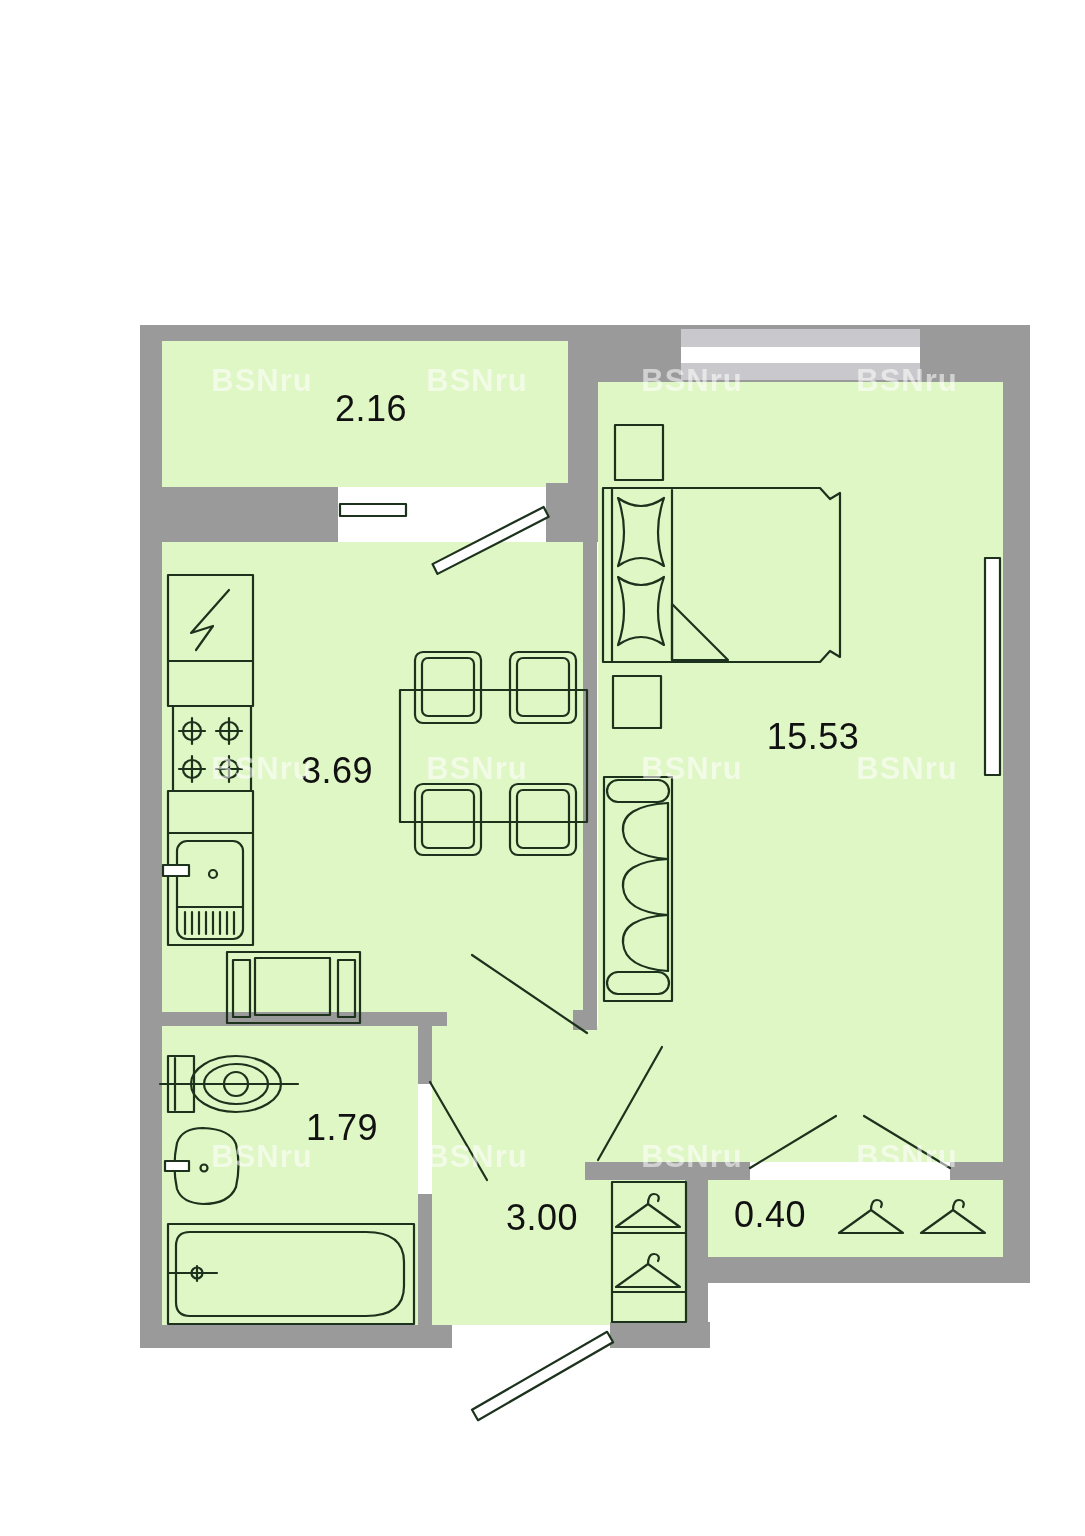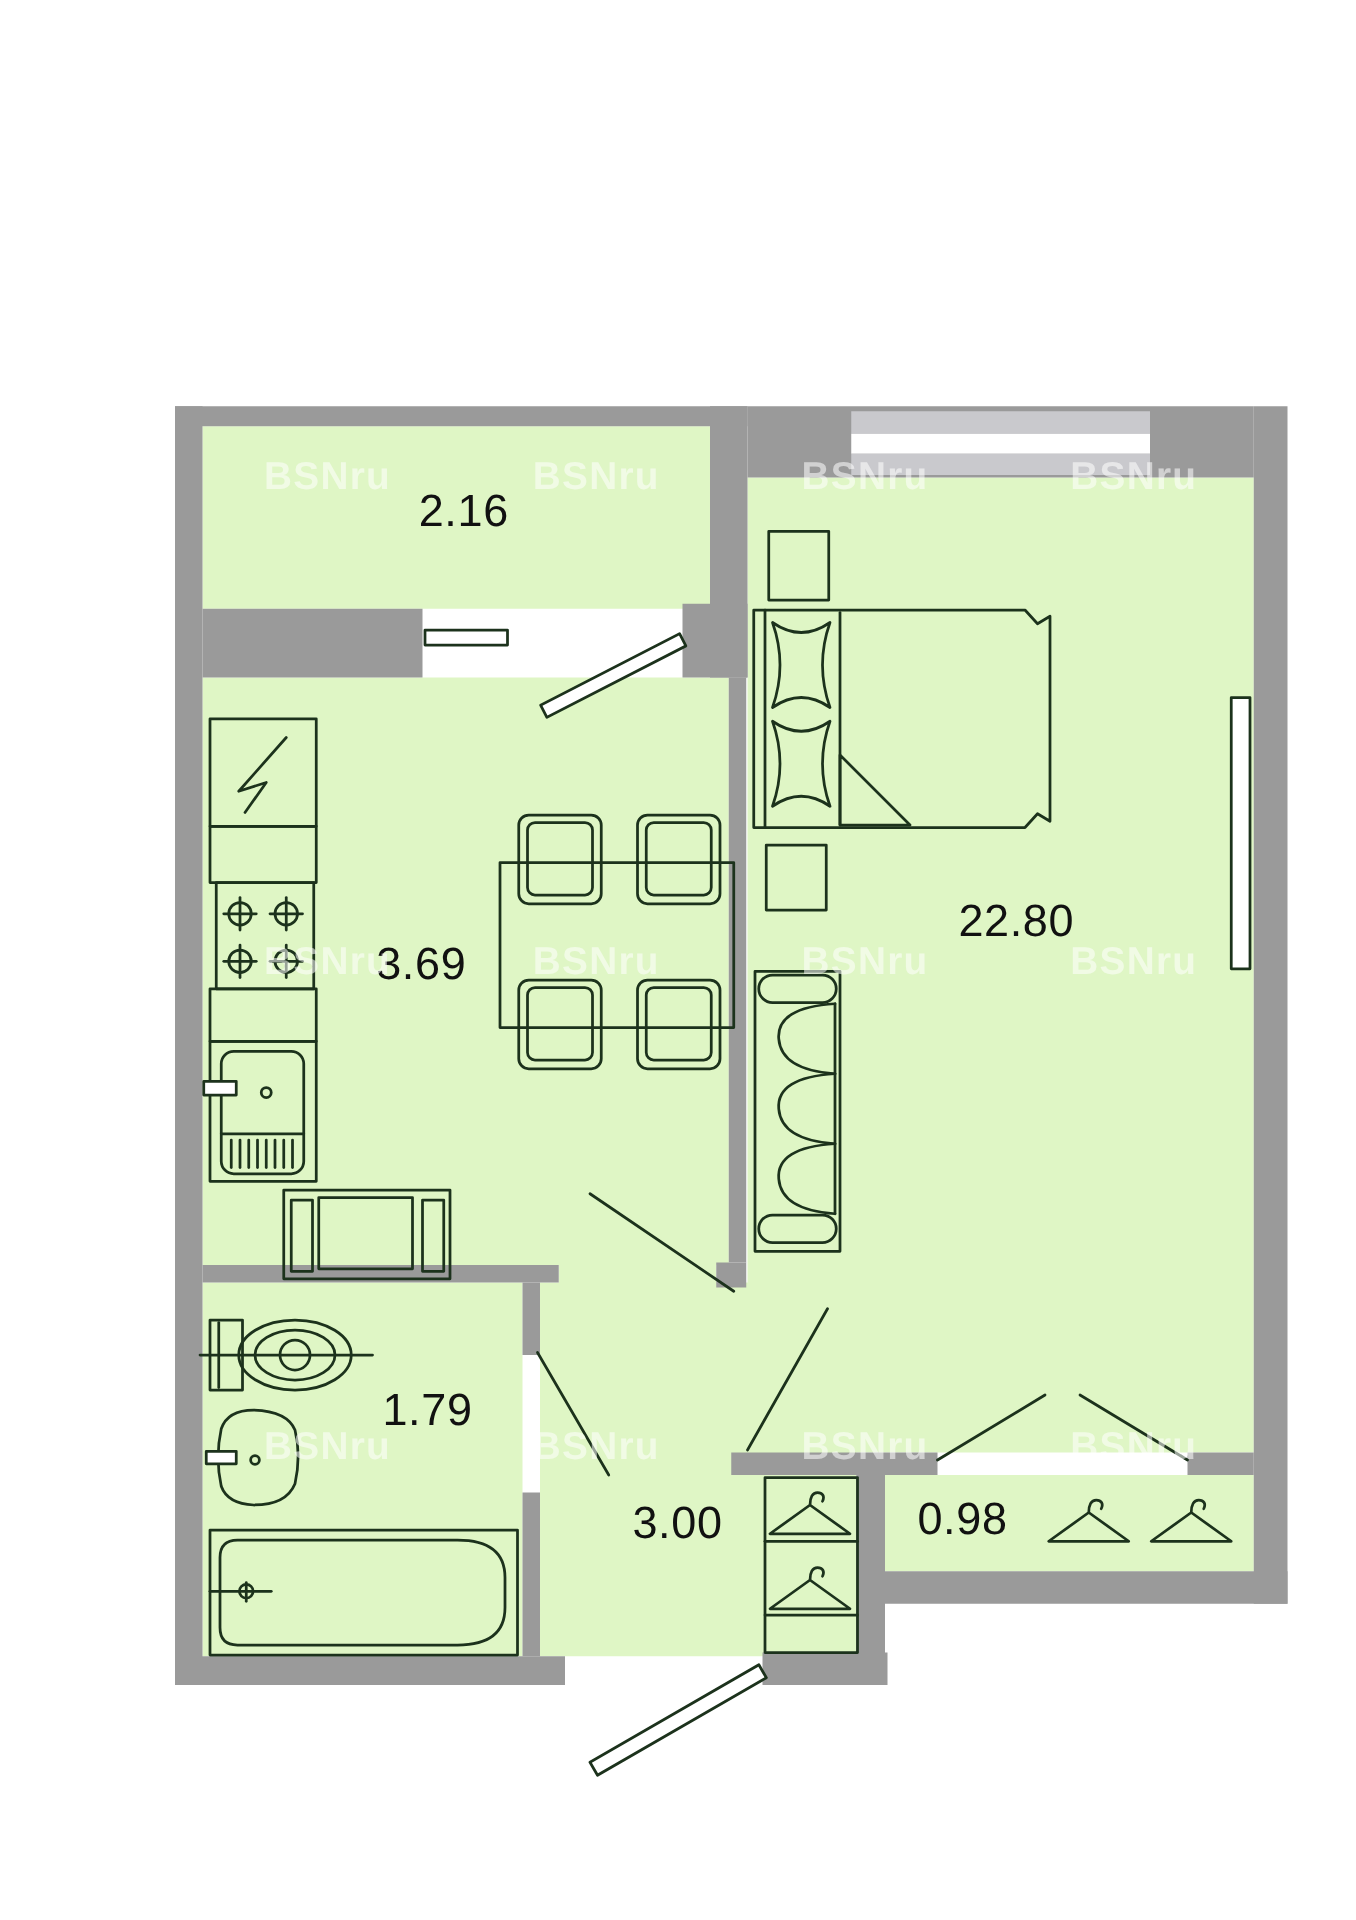--- a/index.html
+++ b/index.html
@@ -171,24 +171,24 @@
       <line x1="472" y1="955" x2="587" y2="1033"></line>
       <line x1="662" y1="1047" x2="598" y2="1160"></line>
       <line x1="430" y1="1082" x2="487" y2="1180"></line>
       <line x1="750" y1="1168" x2="836" y2="1116"></line>
       <line x1="864" y1="1116" x2="950" y2="1168"></line>
     </g>
   </svg>
 
   <div class="lbl" style="left:371px;top:409px">2.16</div>
   <div class="lbl" style="left:337px;top:771px">3.69</div>
-  <div class="lbl" style="left:813px;top:737px">22.80</div>
+  <div class="lbl" style="left:813px;top:737px">15.53</div>
   <div class="lbl" style="left:342px;top:1128px">1.79</div>
   <div class="lbl" style="left:542px;top:1218px">3.00</div>
-  <div class="lbl" style="left:770px;top:1215px">0.98</div>
+  <div class="lbl" style="left:770px;top:1215px">0.40</div>
 
   <span class="wm" style="left:262px;top:381px">BSNru</span>
   <span class="wm" style="left:477px;top:381px">BSNru</span>
   <span class="wm" style="left:692px;top:381px">BSNru</span>
   <span class="wm" style="left:907px;top:381px">BSNru</span>
   <span class="wm" style="left:262px;top:769px">BSNru</span>
   <span class="wm" style="left:477px;top:769px">BSNru</span>
   <span class="wm" style="left:692px;top:769px">BSNru</span>
   <span class="wm" style="left:907px;top:769px">BSNru</span>
   <span class="wm" style="left:262px;top:1157px">BSNru</span>

